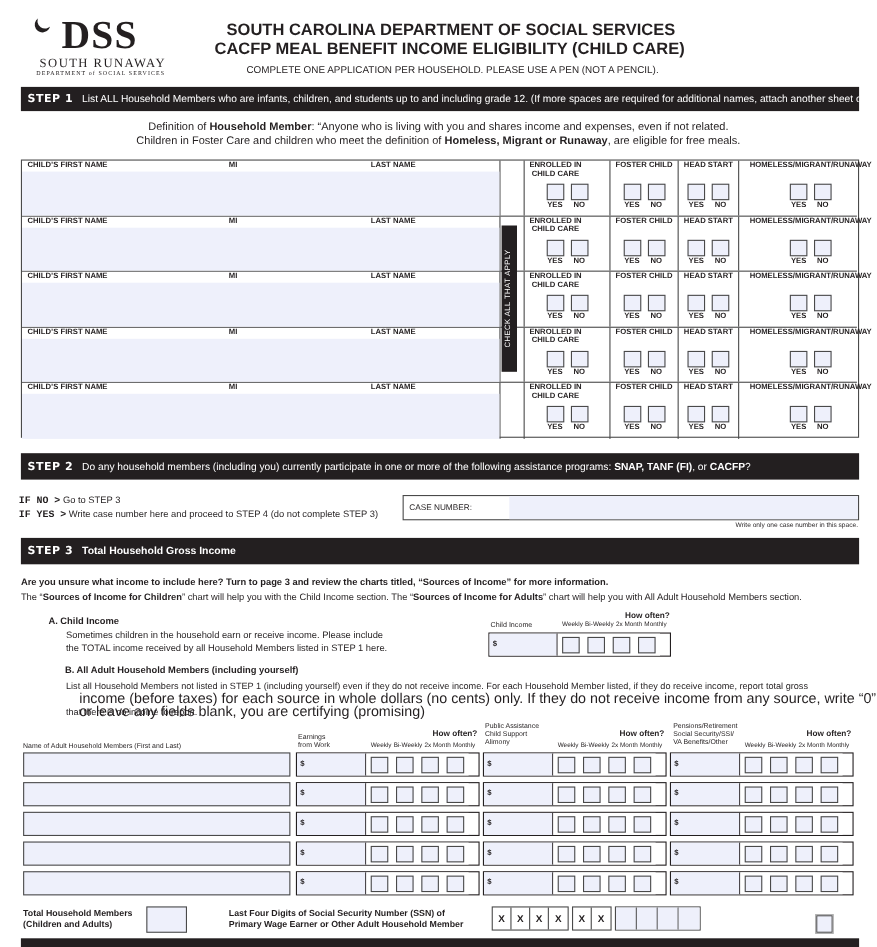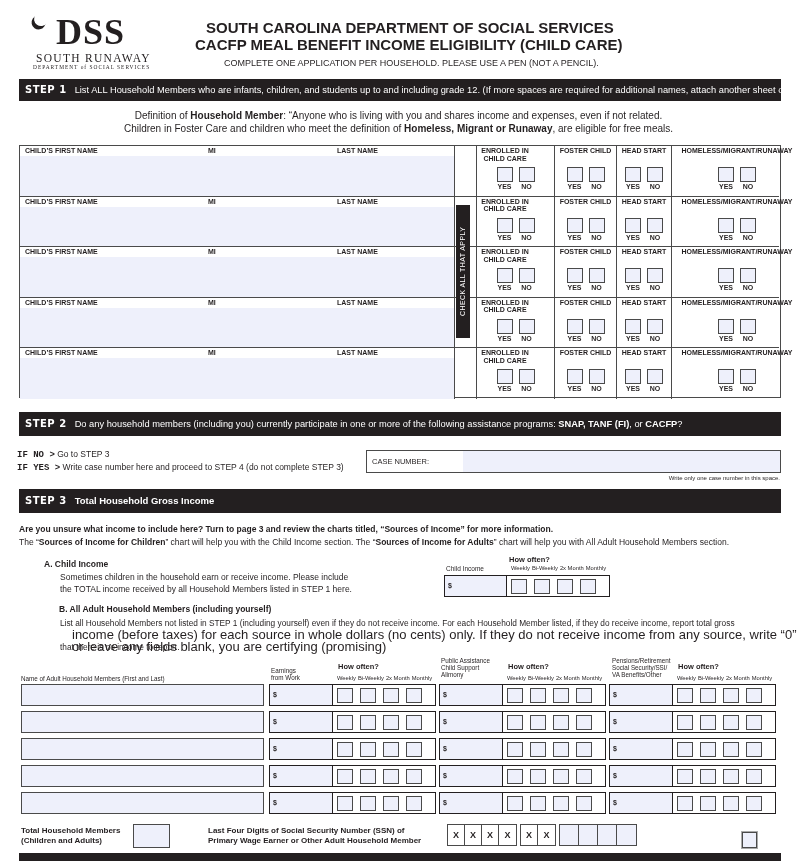--- a/index.html
+++ b/index.html
@@ -31,21 +31,21 @@
 .ccol .yn span{width:16px;text-align:center}
 .cb{width:16px;height:15px;border:1px solid #4a4a4a;background:#eef0fb}
 .check-all{left:456px;top:205px;width:14px;height:133px;background:#231f20;color:#fff;font-size:7px;writing-mode:vertical-rl;transform:rotate(180deg);text-align:center;line-height:14px;letter-spacing:.4px}
 .ifno{left:17px;font-size:8.5px}
 .ifno b{font-family:Liberation Mono, monospace;font-weight:900;font-size:9px}
 .case{left:366px;top:450px;width:415px;height:23px;border:1.5px solid #4a4a4a;display:flex}
 .case .l{width:96px;font-size:7.5px;font-weight:normal;line-height:21px;padding-left:5px}
 .case .f{flex:1;background:#eef0fb}
 .case-note{left:600px;top:475px;width:180px;text-align:right;font-size:6px}
 .txt{font-size:8.5px;line-height:12px}
-.hof{font-size:7.5px;font-weight:bold;text-align:left}
+.hof{font-size:7.5px;font-weight:bold;text-align:right}
 .freq{display:flex;font-size:5.8px;gap:2px}
 .money{border:1.5px solid #231f20;display:flex;height:22px}
 .money .d{background:#eef0fb;font-size:7px;font-weight:bold;padding:6px 0 0 3px;border-right:1.5px solid #231f20}
 .money .bx{display:flex;gap:7px;padding:3px 4px;background:#fff}
 .bx .cb{width:16px;height:15px}
 .namefield{border:1.5px solid #4a4a4a;background:#eef0fb;height:22px}
 .ssn{display:flex;border:1px solid #4a4a4a;height:22px}
 .ssn span{width:17px;border-right:1px solid #4a4a4a;text-align:center;font-size:9px;font-weight:bold;line-height:20px}
 .ssn span:last-child{border-right:none}
 .ssn .e{background:#eef0fb;width:19px}

